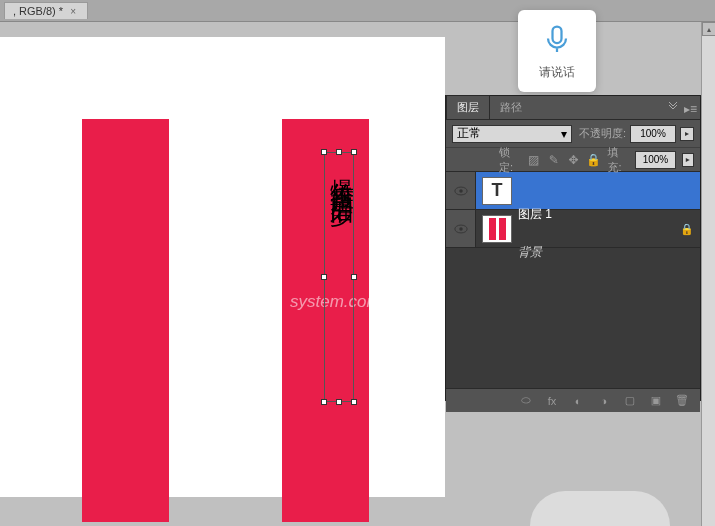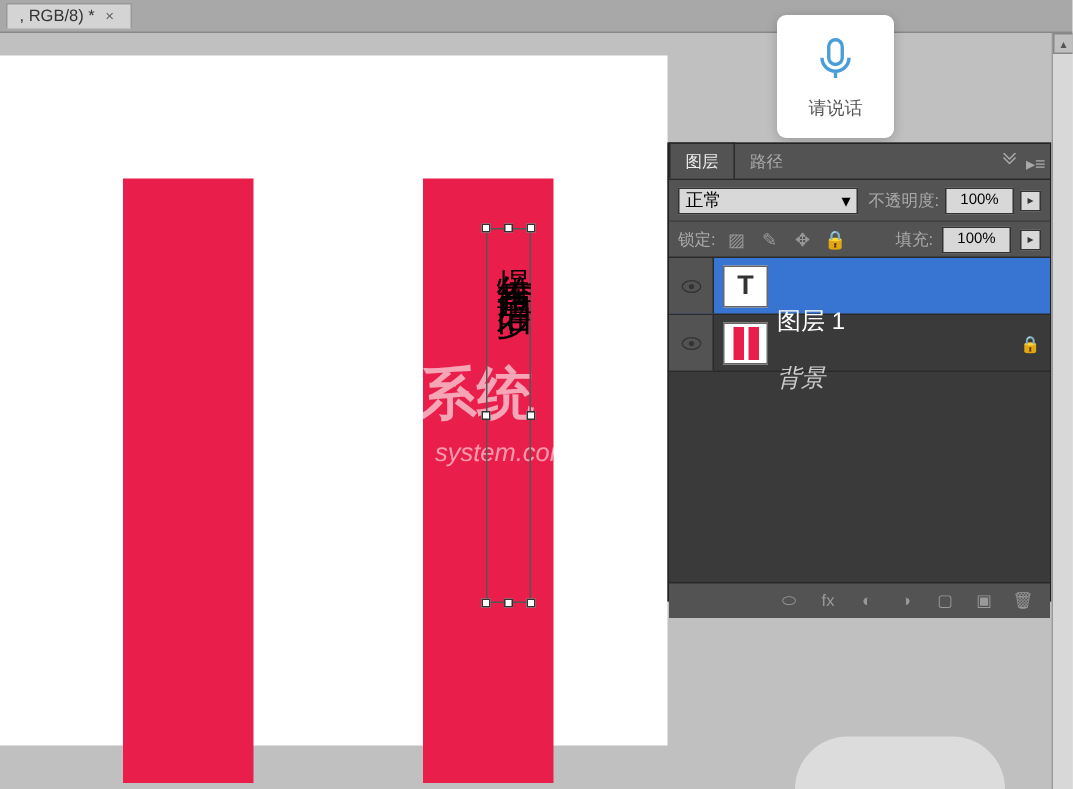--- a/index.html
+++ b/index.html
@@ -33,36 +33,36 @@
 
 .layers-panel { position: absolute; top: 95px; left: 445px; width: 256px; height: 306px; background: #535353; border: 1px solid #222; font-size: 11px; color: #ccc; }
 .panel-tabs { height: 24px; background: #535353; display: flex; align-items: flex-end; border-bottom: 1px solid #2a2a2a; }
 .panel-tab { padding: 4px 10px; color: #aaa; cursor: pointer; }
 .panel-tab.active { background: #535353; color: #eee; border-top: 1px solid #2a2a2a; border-left: 1px solid #2a2a2a; border-right: 1px solid #2a2a2a; }
 .panel-arrow { position: absolute; right: 22px; top: 6px; width: 10px; height: 10px; }
 .panel-close { position: absolute; right: 6px; top: 6px; width: 10px; height: 10px; color: #aaa; font-size: 12px; }
 .panel-row { height: 28px; display: flex; align-items: center; padding: 0 6px; gap: 4px; background: #535353; border-bottom: 1px solid #404040; }
 .blend-select { height: 18px; width: 120px; background: #d8d8d8; border: 1px solid #333; font-size: 12px; padding: 0 4px; display: flex; align-items: center; justify-content: space-between; color: #000; }
 .opacity-box { height: 18px; width: 46px; background: #d8d8d8; border: 1px solid #333; font-size: 10px; color: #000; display: flex; align-items: center; justify-content: center; }
-.label-sm { color: #aaa; font-size: 11px; }
+.label-sm { color: #aaa; font-size: 11px; margin-left: 47px; }
 .arrow-btn { width: 14px; height: 14px; border: 1px solid #333; background: #d8d8d8; display: flex; align-items: center; justify-content: center; font-size: 8px; color: #333; }
 
 .lock-row { height: 24px; display: flex; align-items: center; padding: 0 6px; gap: 6px; background: #535353; border-bottom: 1px solid #2a2a2a; }
 .lock-icon { width: 16px; height: 16px; display: flex; align-items: center; justify-content: center; color: #999; font-size: 12px; }
 
 .layer-list { background: #3a3a3a; }
 .layer-item { height: 38px; display: flex; align-items: center; gap: 6px; padding-right: 8px; border-bottom: 1px solid #2a2a2a; }
 .layer-item.selected { background: #3874d1; color: #fff; }
 .eye-col { width: 30px; height: 100%; display: flex; align-items: center; justify-content: center; background: #535353; border-right: 1px solid #2a2a2a; }
 .layer-item.selected .eye-col { background: #535353; }
 .eye-icon { width: 14px; height: 14px; }
 .thumb { width: 30px; height: 28px; background: #fff; border: 1px solid #666; display: flex; align-items: center; justify-content: center; font-size: 18px; font-weight: bold; }
 .thumb-couplet { display: flex; gap: 3px; padding: 2px; }
 .thumb-bar { width: 7px; height: 22px; background: #e91e4a; }
-.layer-name { font-size: 16px; margin-top: 48px; }
+.layer-name { font-size: 12px; margin-top: 48px; }
 .layer-name.italic { font-style: italic; }
 .lock-small { margin-left: auto; width: 12px; height: 12px; color: #999; }
 .empty-area { height: 140px; background: #3a3a3a; }
 
 .layer-footer { height: 24px; background: #535353; border-top: 1px solid #2a2a2a; display: flex; align-items: center; justify-content: flex-end; gap: 10px; padding: 0 10px; }
 .footer-icon { width: 16px; height: 16px; color: #999; display: flex; align-items: center; justify-content: center; font-size: 11px; }
 
 .right-scroll { position: absolute; right: 0; top: 22px; width: 14px; height: 504px; background: #d8d8d8; border-left: 1px solid #999; }
 .scroll-btn { width: 14px; height: 14px; background: #c0c0c0; border: 1px solid #888; display: flex; align-items: center; justify-content: center; font-size: 8px; color: #555; }
 
@@ -75,21 +75,20 @@
   <div class="tab">
     <span>, RGB/8) *</span>
     <span class="tab-close">×</span>
   </div>
 </div>
 
 <div class="canvas-area">
   <div class="canvas-bg">
     <div class="couplet couplet-left"></div>
     <div class="couplet couplet-right"></div>
-    <div class="watermark">系统</div>
     <div class="watermark-sub">system.com</div>
     <div class="text-box">
       <div class="text-box-border"></div>
       <div class="handle h-tl"></div>
       <div class="handle h-tr"></div>
       <div class="handle h-bl"></div>
       <div class="handle h-br"></div>
       <div class="handle h-tm"></div>
       <div class="handle h-bm"></div>
       <div class="handle h-ml"></div>

